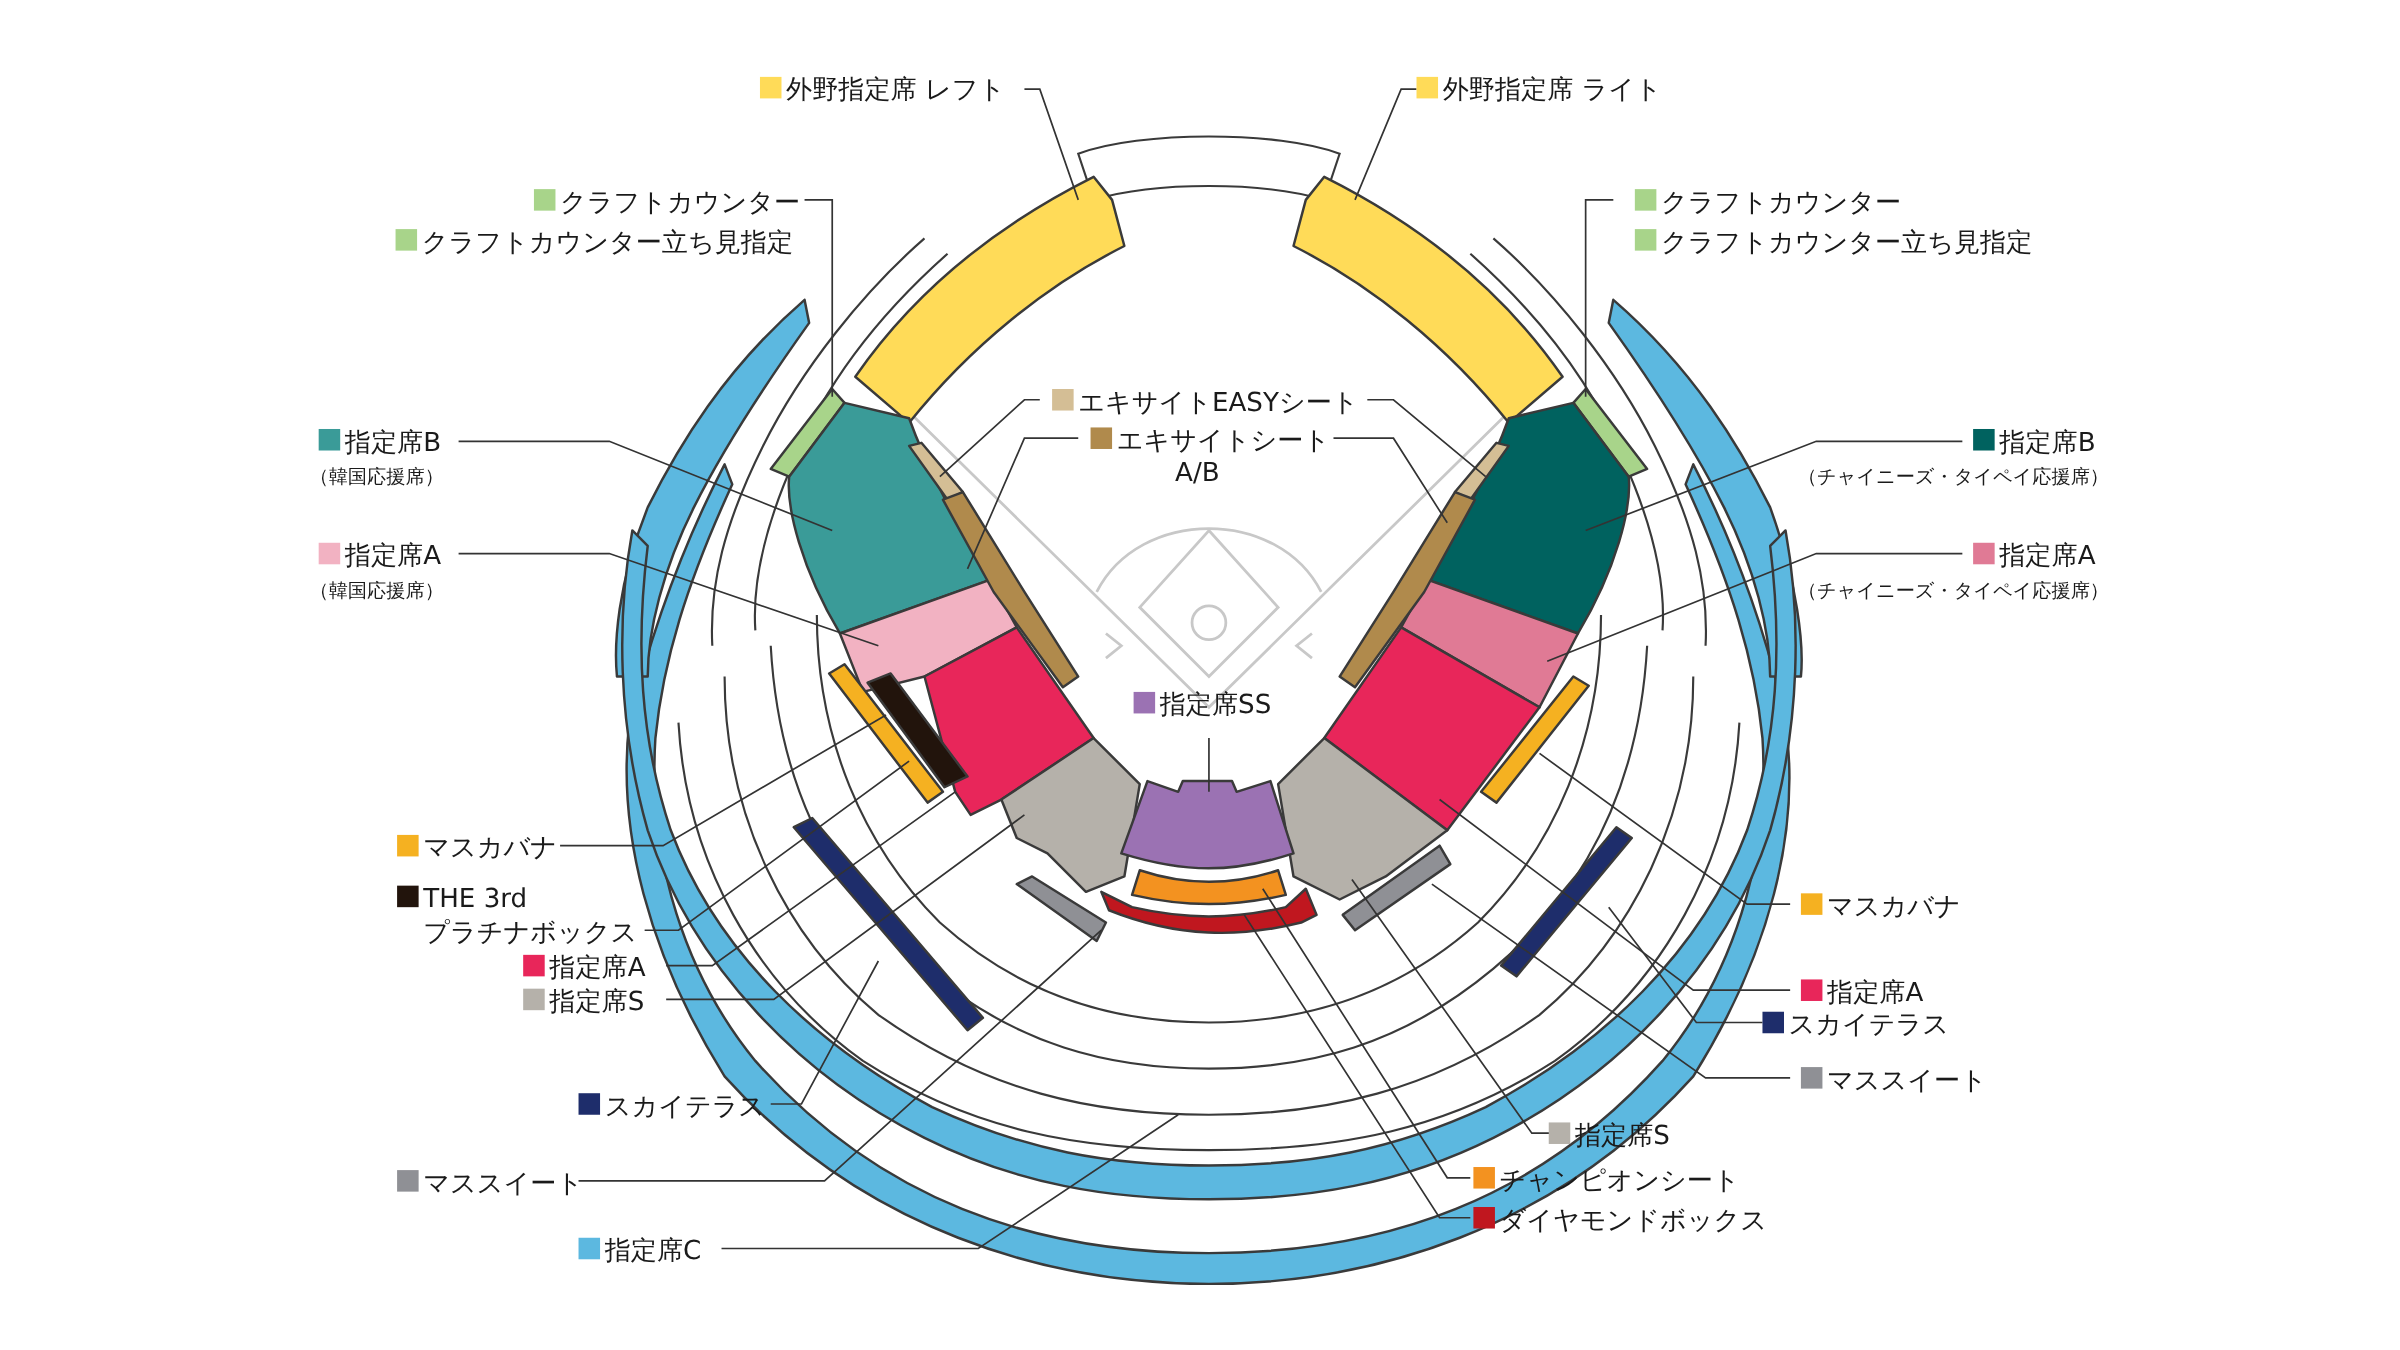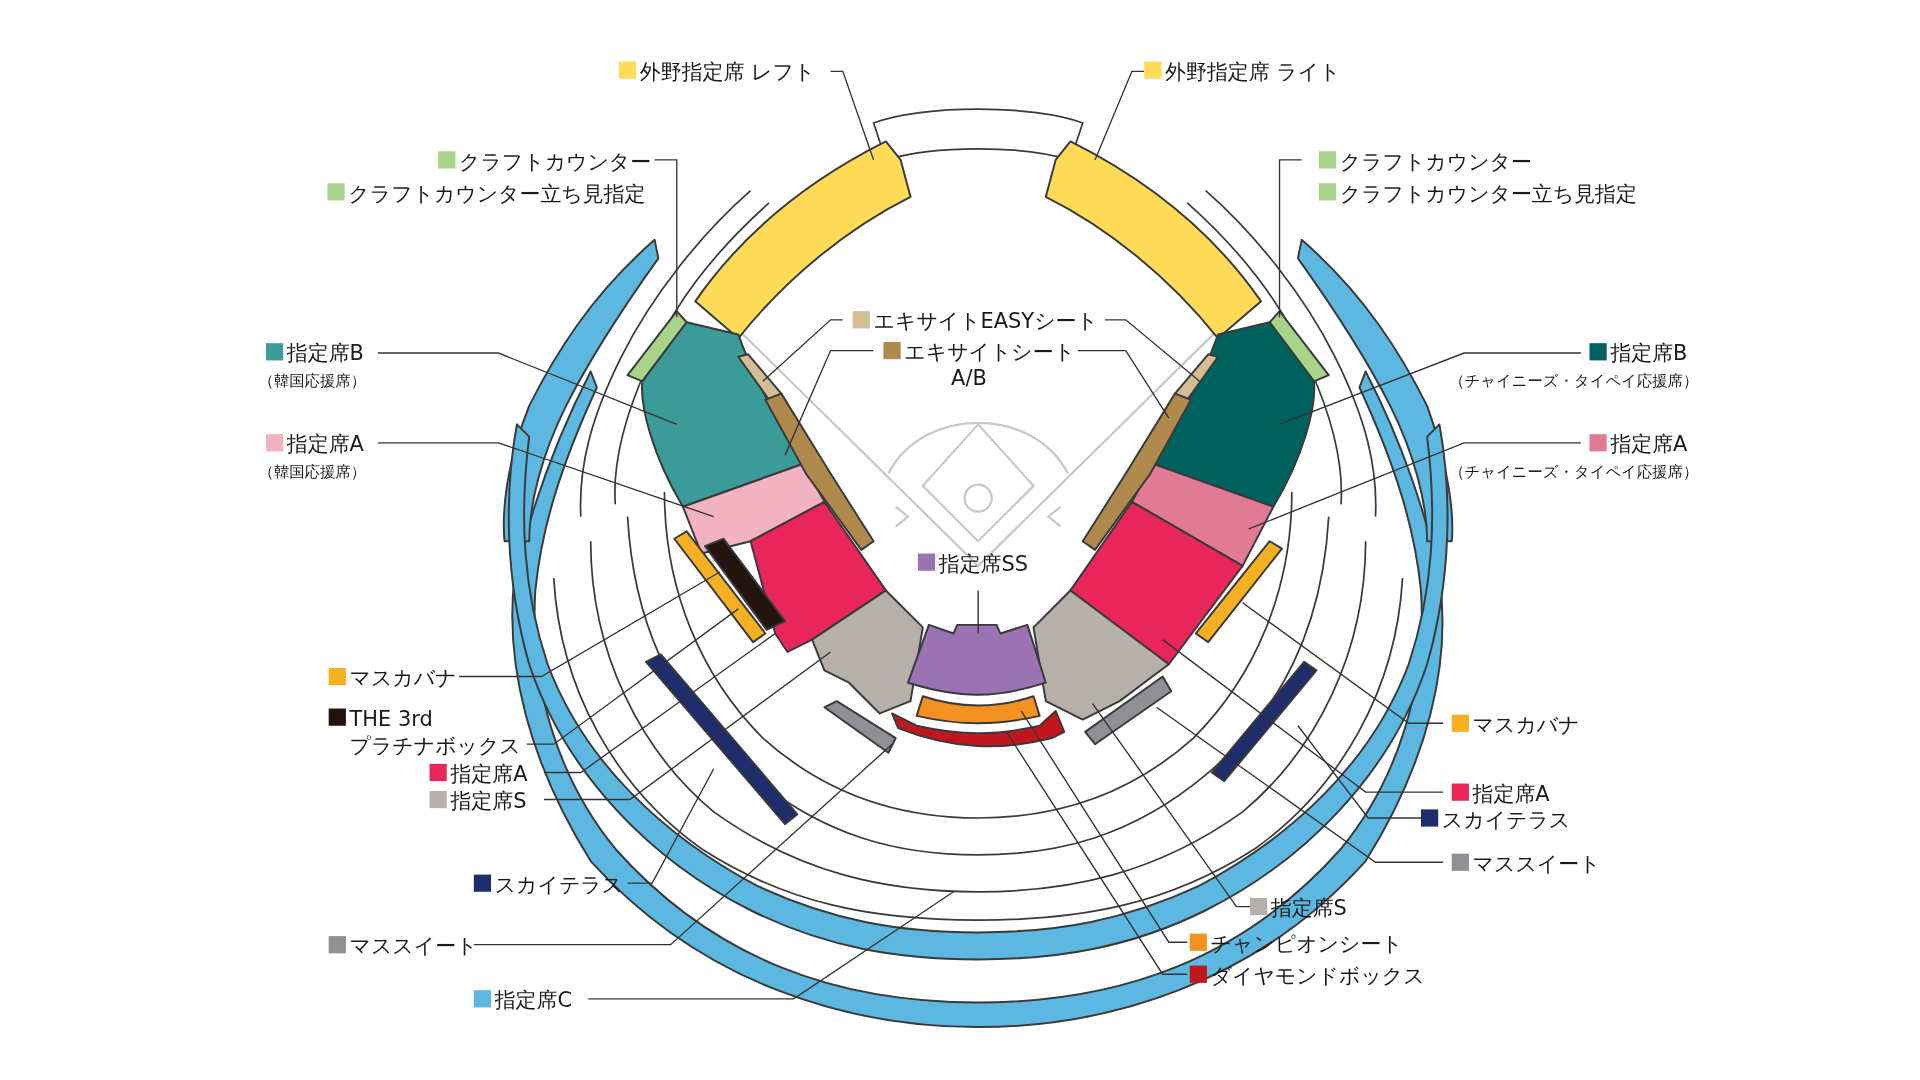--- a/index.html
+++ b/index.html
@@ -1,17 +1,17 @@
 <!DOCTYPE html>
 <html><head>
 <meta charset="utf-8">
 <style>
   html, body { margin:0; padding:0; background:#ffffff; }
   body { width:1920px; height:1080px; overflow:hidden; position:relative; font-family:"DejaVu Sans", sans-serif; }
-  #stage { position:absolute; left:12px; top:0; width:1744px; height:1080px;text-align:center; }
+  #stage { position:absolute; left:1px; top:0; width:1744px; height:1080px;text-align:center; }
   svg text { font-family:"DejaVu Sans", sans-serif; fill:#1a1a1a; }
   .lbl { font-size:17px; }
   .sub { font-size:12.5px; }
   .lead { fill:none; stroke:#333; stroke-width:1.1; }
   .sec { stroke:#3a3a3a; stroke-width:1.6; stroke-linejoin:round; }
   .ring { fill:#ffffff; stroke:#3a3a3a; stroke-width:1.4; }
   .field { fill:none; stroke:#c8c8c8; stroke-width:1.8; }
 </style>
 </head>
 <body>

